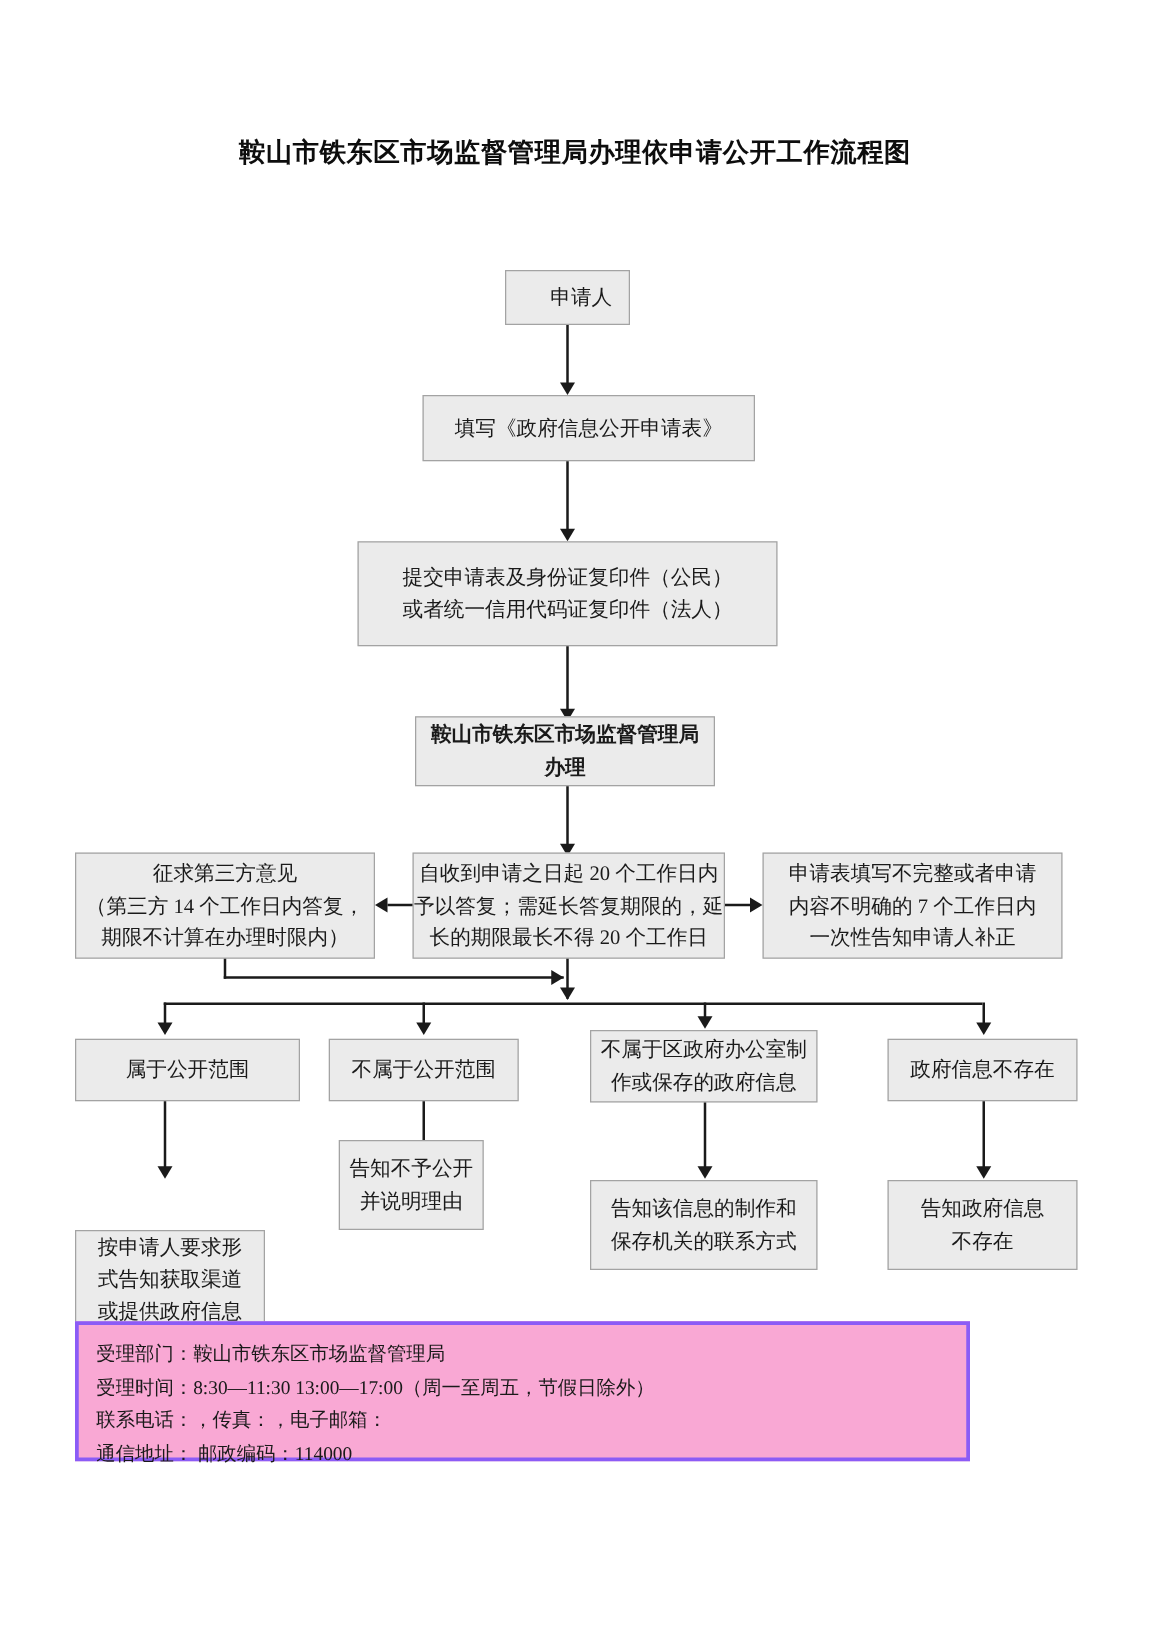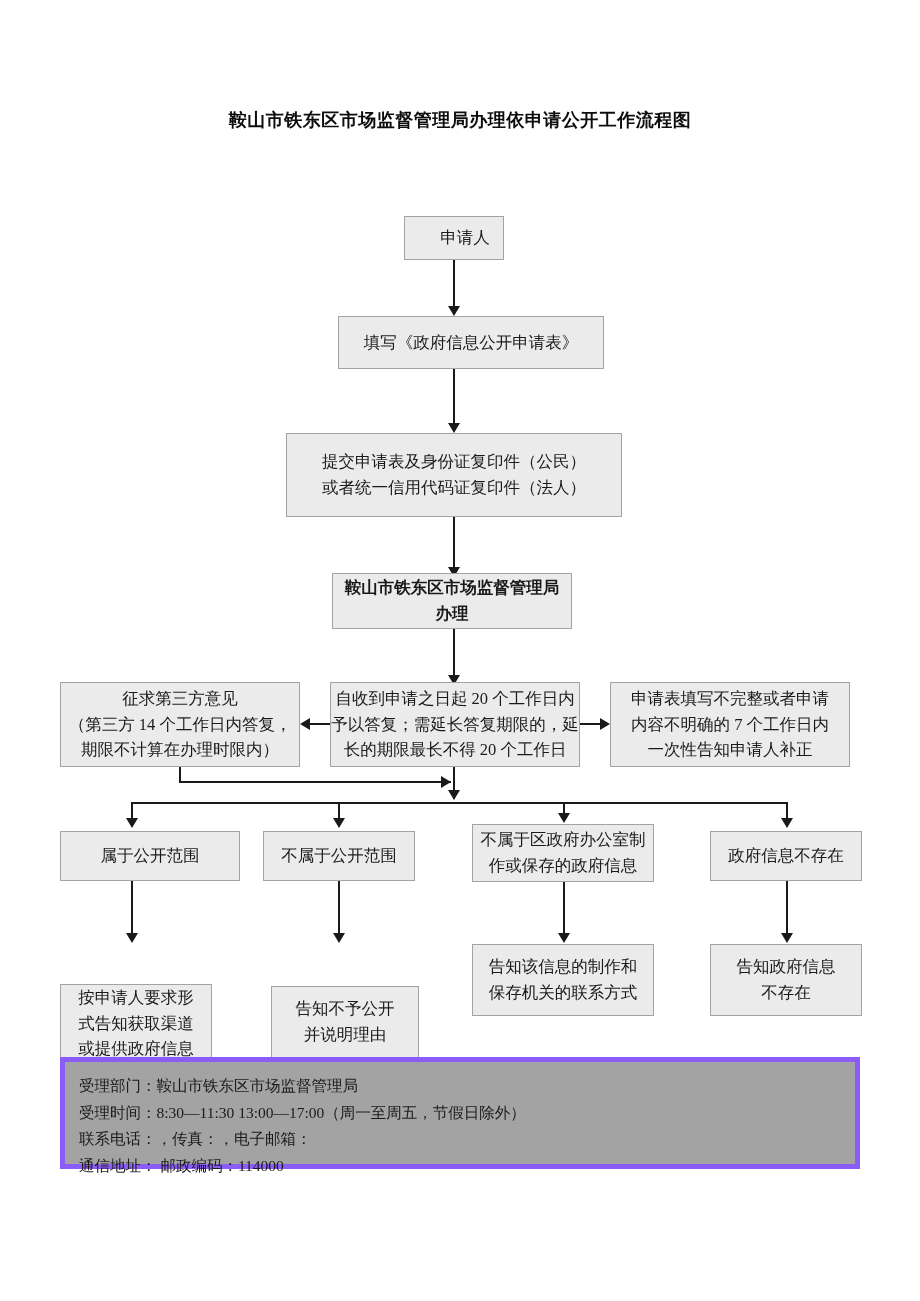--- a/index.html
+++ b/index.html
@@ -22,21 +22,21 @@
     height: 1301px;
   }
 
   
   .title {
     position: absolute;
     left: 0; top: 108px;
     width: 920px;
     text-align: center;
     font-family: "Liberation Sans", "DejaVu Sans", sans-serif;
-    font-size: 18px;
+    font-size: 21px;
     font-weight: bold;
     letter-spacing: 0.5px;
     color: #0d0d0d;
     white-space: nowrap;
   }
 
   
   .box {
     position: absolute;
     box-sizing: border-box;
@@ -52,25 +52,25 @@
     color: #1a1a1a;
     padding: 2px 6px;
   }
   .box .ln { display: block; white-space: nowrap; }
 
   
   .footer {
     position: absolute;
     left: 60px;
     top: 1057px;
-    width: 800px;
+    width: 716px;
     height: 112px;
     box-sizing: border-box;
-    background: #a3a3a3;
-    border: 5px solid #8b5cf6;
+    background: #f9a8d4;
+    border: 3px solid #8b5cf6;
     padding: 11px 0 0 14px;
     font-size: 15.5px;
     line-height: 1.72;
     color: #1a1a1a;
   }
   .footer .fline { display: block; white-space: nowrap; }
 
   
   .vline {
     position: absolute;
@@ -215,21 +215,21 @@
 
   <div class="vline" style="left:786px; top:881px; height:56px;"></div>
   <div class="arrow-down" style="left:781px; top:933px;"></div>
 
   <div class="box" style="left:60px; top:944px; width:152px; height:79px;margin-top:40px;">
     <span class="ln">按申请人要求形</span>
     <span class="ln">式告知获取渠道</span>
     <span class="ln">或提供政府信息</span>
   </div>
 
-  <div class="box" style="left:271px; top:986px; width:148px; height:72px;">
+  <div class="box" style="left:271px; top:912px; width:116px; height:72px;">
     <span class="ln">告知不予公开</span>
     <span class="ln">并说明理由</span>
   </div>
 
   <div class="box" style="left:472px; top:944px; width:182px; height:72px;">
     <span class="ln">告知该信息的制作和</span>
     <span class="ln">保存机关的联系方式</span>
   </div>
 
   <div class="box" style="left:710px; top:944px; width:152px; height:72px;">

